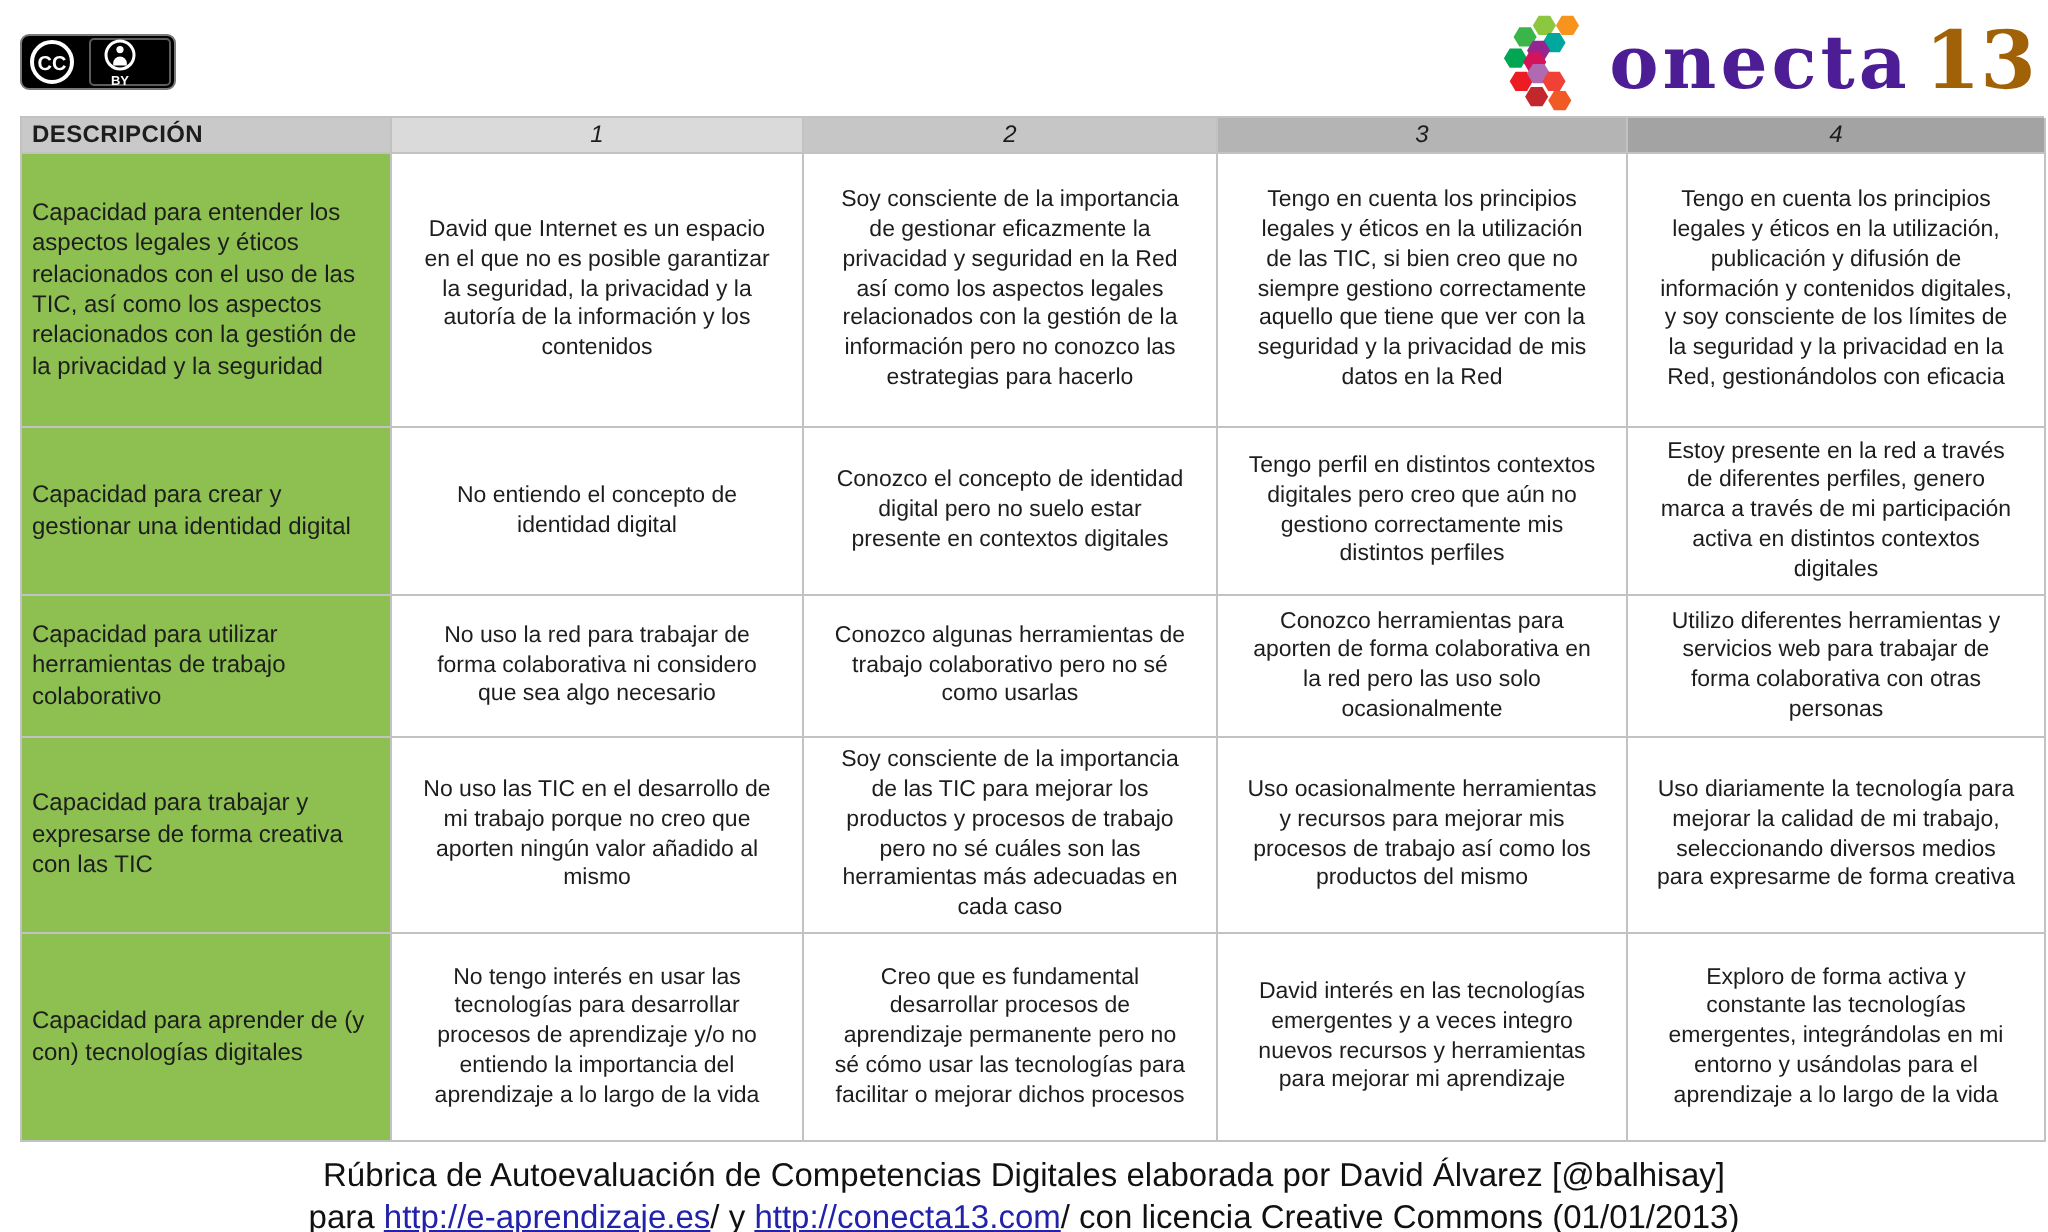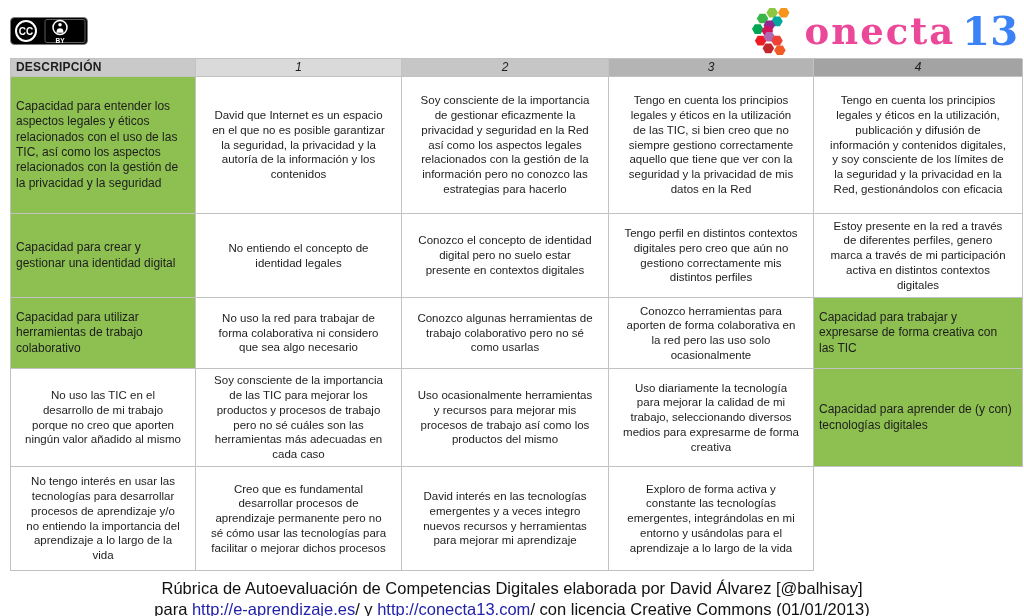--- a/index.html
+++ b/index.html
@@ -70,45 +70,46 @@
       <polygon points="1,25 4,20 10,20 13,25 10,30 4,30" fill="#00a651"></polygon>
       <polygon points="4,37 7,32 13,32 16,37 13,42 7,42" fill="#ed1c24"></polygon>
       <polygon points="12,45 15,40 21,40 24,45 21,50 15,50" fill="#c1272d"></polygon>
       <polygon points="24,47 27,42 33,42 36,47 33,52 27,52" fill="#f15a24"></polygon>
       <polygon points="21,17 24,12 30,12 33,17 30,22 24,22" fill="#00a79d"></polygon>
       <polygon points="13,21 16,16 22,16 25,21 22,26 16,26" fill="#93278f"></polygon>
       <polygon points="11,27 14,22 20,22 23,27 20,32 14,32" fill="#d4145a"></polygon>
       <polygon points="13,33 16,28 22,28 25,33 22,38 16,38" fill="#b06ab2"></polygon>
       <polygon points="21,37 24,32 30,32 33,37 30,42 24,42" fill="#ef4136"></polygon>
     </svg>
-    <span class="logo-text" style="color: #ec4899;">onecta</span>
-    <span class="logo-num" id="logo-num" style="color: #3b82f6;">13</span>
+    <span class="logo-text" style="color: #4c1d95;">onecta</span>
+    <span class="logo-num" id="logo-num" style="color: #a16207;">13</span>
   </div>
 
   <div class="grid" id="grid">
     <div class="cell hdr hdesc">DESCRIPCIÓN</div>
     <div class="cell hdr h1">1</div>
     <div class="cell hdr h2">2</div>
     <div class="cell hdr h3">3</div>
     <div class="cell hdr h4">4</div>
 
   <div class="cell desc">Capacidad para entender los aspectos legales y éticos relacionados con el uso de las TIC, así como los aspectos relacionados con la gestión de la privacidad y la seguridad</div>
       <div class="cell level">David que Internet es un espacio en el que no es posible garantizar la seguridad, la privacidad y la autoría de la información y los contenidos</div>
       <div class="cell level">Soy consciente de la importancia de gestionar eficazmente la privacidad y seguridad en la Red así como los aspectos legales relacionados con la gestión de la información pero no conozco las estrategias para hacerlo</div>
       <div class="cell level">Tengo en cuenta los principios legales y éticos en la utilización de las TIC, si bien creo que no siempre gestiono correctamente aquello que tiene que ver con la seguridad y la privacidad de mis datos en la Red</div>
       <div class="cell level">Tengo en cuenta los principios legales y éticos en la utilización, publicación y difusión de información y contenidos digitales, y soy consciente de los límites de la seguridad y la privacidad en la Red, gestionándolos con eficacia</div>
       <div class="cell desc">Capacidad para crear y gestionar una identidad digital</div>
-      <div class="cell level">No entiendo el concepto de identidad legales</div>
+      <div class="cell level">No entiendo el concepto de identidad digital</div>
       <div class="cell level">Conozco el concepto de identidad digital pero no suelo estar presente en contextos digitales</div>
       <div class="cell level">Tengo perfil en distintos contextos digitales pero creo que aún no gestiono correctamente mis distintos perfiles</div>
       <div class="cell level">Estoy presente en la red a través de diferentes perfiles, genero marca a través de mi participación activa en distintos contextos digitales</div>
       <div class="cell desc">Capacidad para utilizar herramientas de trabajo colaborativo</div>
       <div class="cell level">No uso la red para trabajar de forma colaborativa ni considero que sea algo necesario</div>
       <div class="cell level">Conozco algunas herramientas de trabajo colaborativo pero no sé como usarlas</div>
       <div class="cell level">Conozco herramientas para aporten de forma colaborativa en la red pero las uso solo ocasionalmente</div>
+      <div class="cell level">Utilizo diferentes herramientas y servicios web para trabajar de forma colaborativa con otras personas</div>
       <div class="cell desc">Capacidad para trabajar y expresarse de forma creativa con las TIC</div>
       <div class="cell level">No uso las TIC en el desarrollo de mi trabajo porque no creo que aporten ningún valor añadido al mismo</div>
       <div class="cell level">Soy consciente de la importancia de las TIC para mejorar los productos y procesos de trabajo pero no sé cuáles son las herramientas más adecuadas en cada caso</div>
       <div class="cell level">Uso ocasionalmente herramientas y recursos para mejorar mis procesos de trabajo así como los productos del mismo</div>
       <div class="cell level">Uso diariamente la tecnología para mejorar la calidad de mi trabajo, seleccionando diversos medios para expresarme de forma creativa</div>
       <div class="cell desc">Capacidad para aprender de (y con) tecnologías digitales</div>
       <div class="cell level">No tengo interés en usar las tecnologías para desarrollar procesos de aprendizaje y/o no entiendo la importancia del aprendizaje a lo largo de la vida</div>
       <div class="cell level">Creo que es fundamental desarrollar procesos de aprendizaje permanente pero no sé cómo usar las tecnologías para facilitar o mejorar dichos procesos</div>
       <div class="cell level">David interés en las tecnologías emergentes y a veces integro nuevos recursos y herramientas para mejorar mi aprendizaje</div>
       <div class="cell level">Exploro de forma activa y constante las tecnologías emergentes, integrándolas en mi entorno y usándolas para el aprendizaje a lo largo de la vida</div>

